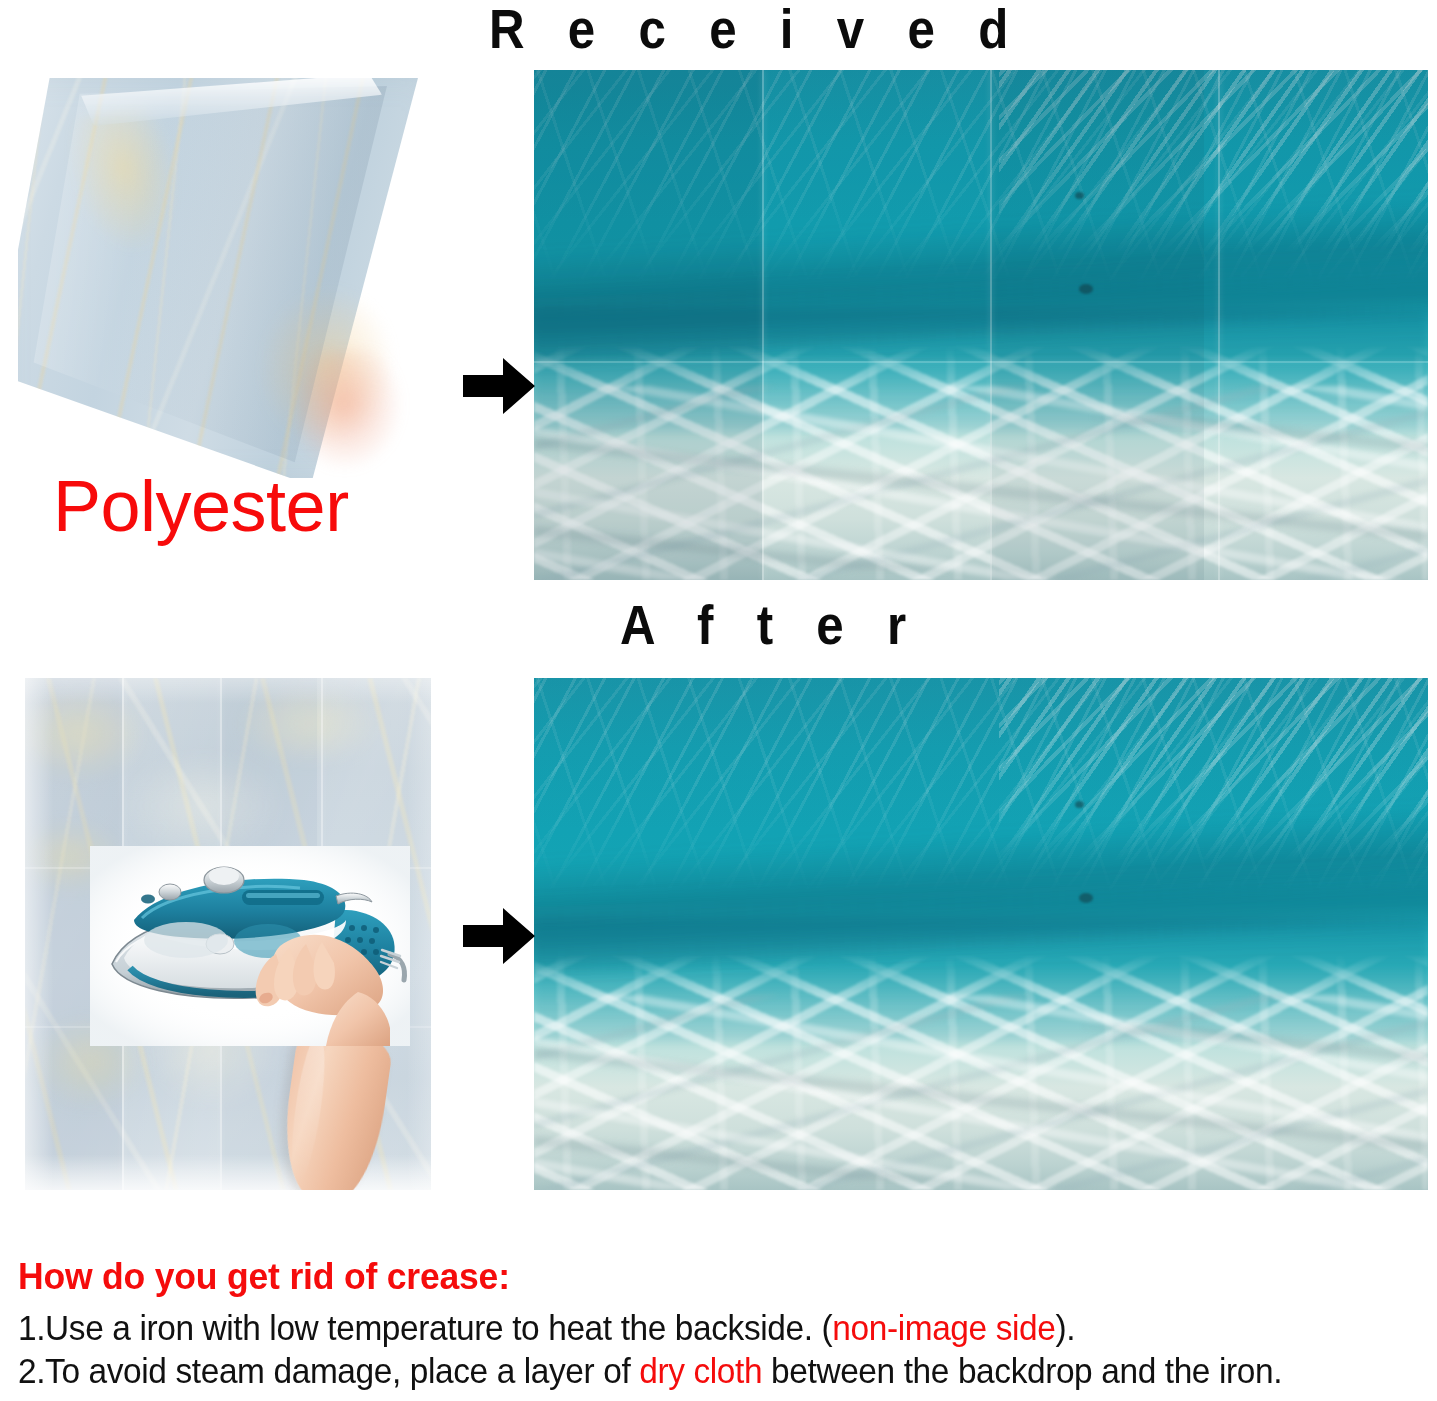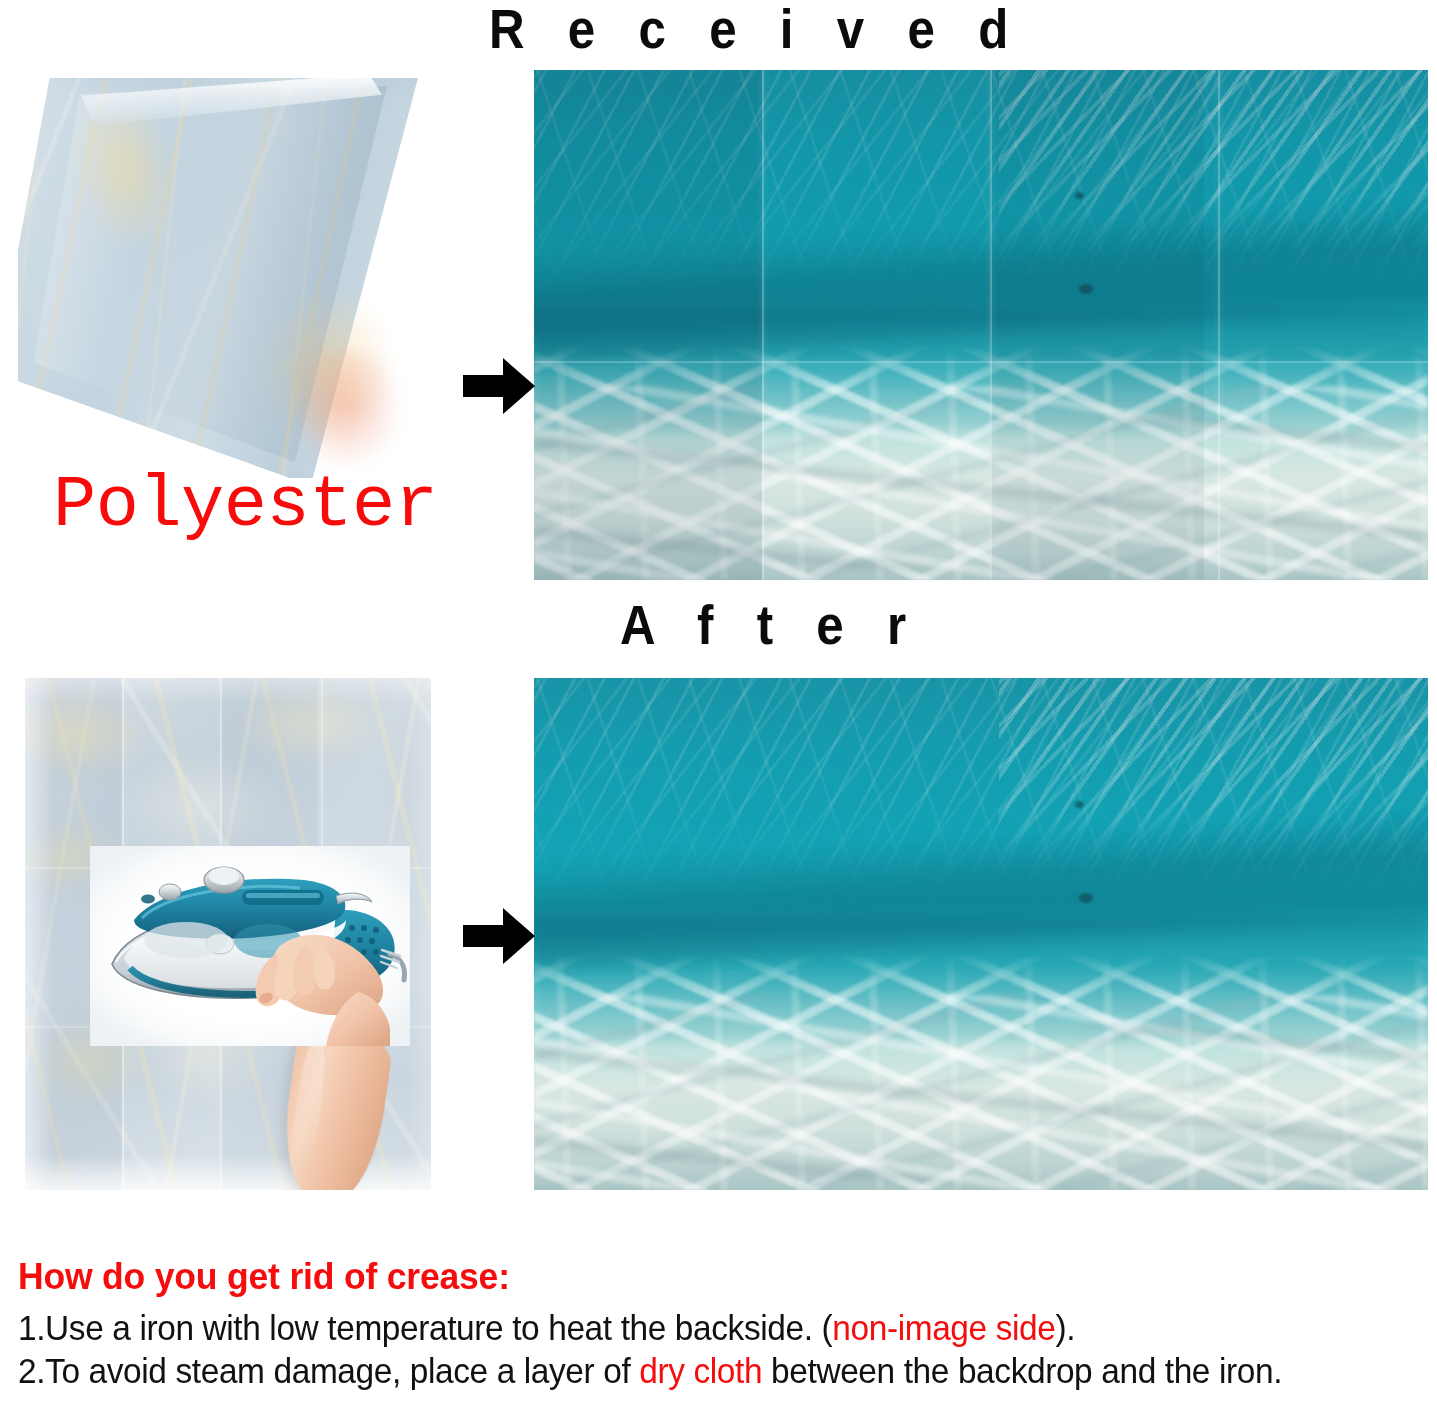--- a/index.html
+++ b/index.html
@@ -27,21 +27,21 @@
   }
   #head-received{left:489px;top:-4px;font-size:56px;}
   #head-after{left:620px;top:592px;font-size:56px;}
 
   
   #polyester-label{
     position:absolute;left:53px;top:465px;
     font-size:72px;font-weight:400;color:#f70b0b;
     letter-spacing:-0.5px;white-space:nowrap;
     z-index:6;
-    font-family:Liberation Mono, monospace;
+    font-family:Liberation Sans, sans-serif;
   }
 
   
   .arrow{position:absolute;z-index:5;}
   .arrow svg{display:block;}
   #arrow-top{left:463px;top:358px;}
   #arrow-bottom{left:463px;top:908px;}
 
   
   .ocean{

